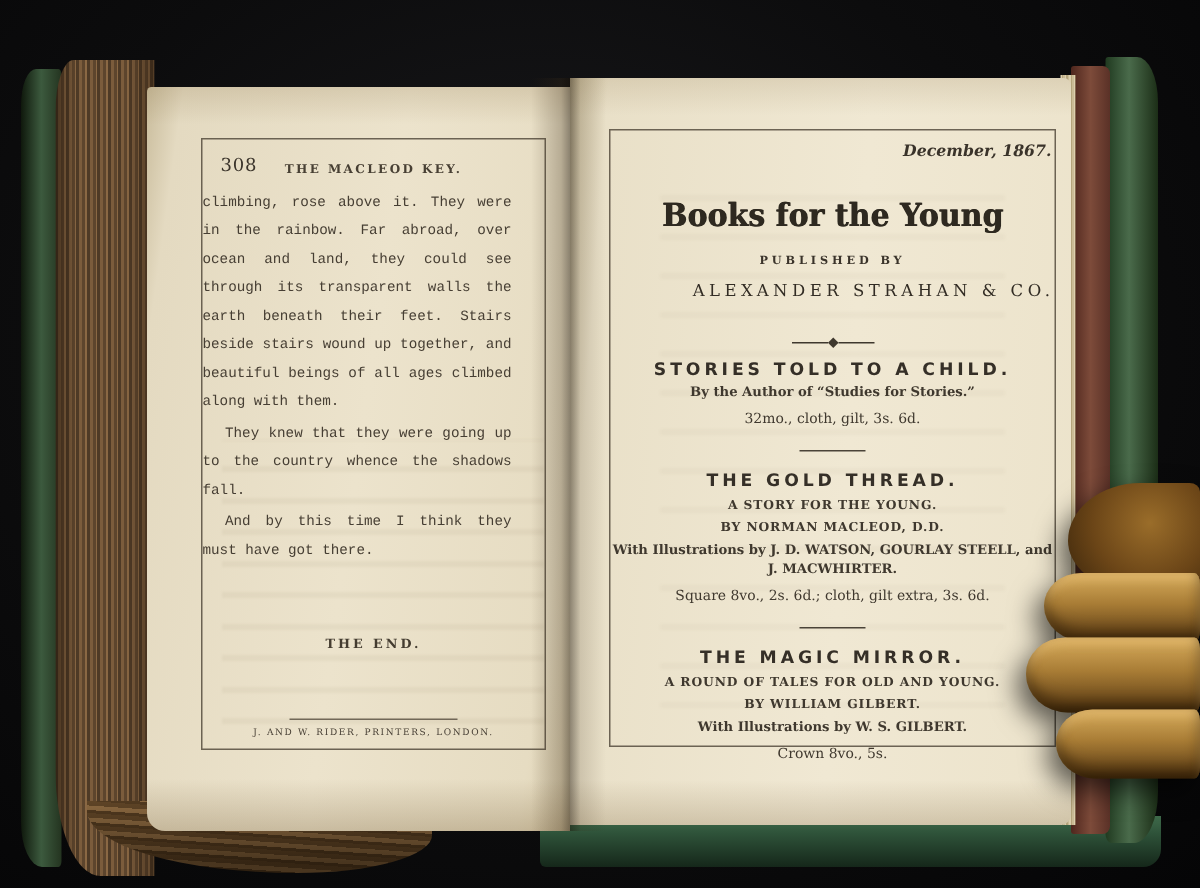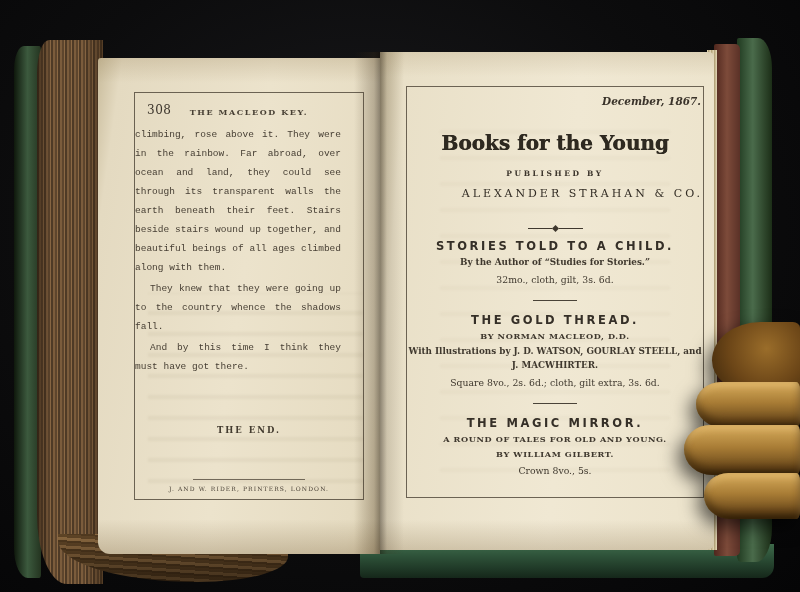--- a/index.html
+++ b/index.html
@@ -167,29 +167,31 @@
       </div>
       <div class="books" id="book-list">
           <div class="bk">
             <span class="bk-title">STORIES TOLD TO A CHILD.</span>
             <span class="line">By the Author of “Studies for Stories.”</span>
             <span class="line price-line">32mo., cloth, gilt, 3s. 6d.</span>
           </div>
           <span class="sec-rule"></span>
           <div class="bk">
             <span class="bk-title">THE GOLD THREAD.</span>
+            <span class="line caps-line">A STORY FOR THE YOUNG.</span>
             <span class="line caps-line">BY NORMAN MACLEOD, D.D.</span>
             <span class="line">With Illustrations by J. D. WATSON, GOURLAY STEELL, and J. MACWHIRTER.</span>
             <span class="line price-line">Square 8vo., 2s. 6d.; cloth, gilt extra, 3s. 6d.</span>
           </div>
           <span class="sec-rule"></span>
           <div class="bk">
             <span class="bk-title">THE MAGIC MIRROR.</span>
             <span class="line caps-line">A ROUND OF TALES FOR OLD AND YOUNG.</span>
             <span class="line caps-line">BY WILLIAM GILBERT.</span>
+            <span class="line">With Illustrations by W. S. GILBERT.</span>
             <span class="line price-line">Crown 8vo., 5s.</span>
           </div>
         </div>
     </div>
   </div>
 
   <div class="gutter"></div>
 
   <div class="hand">
     <div class="knuckle"></div>

